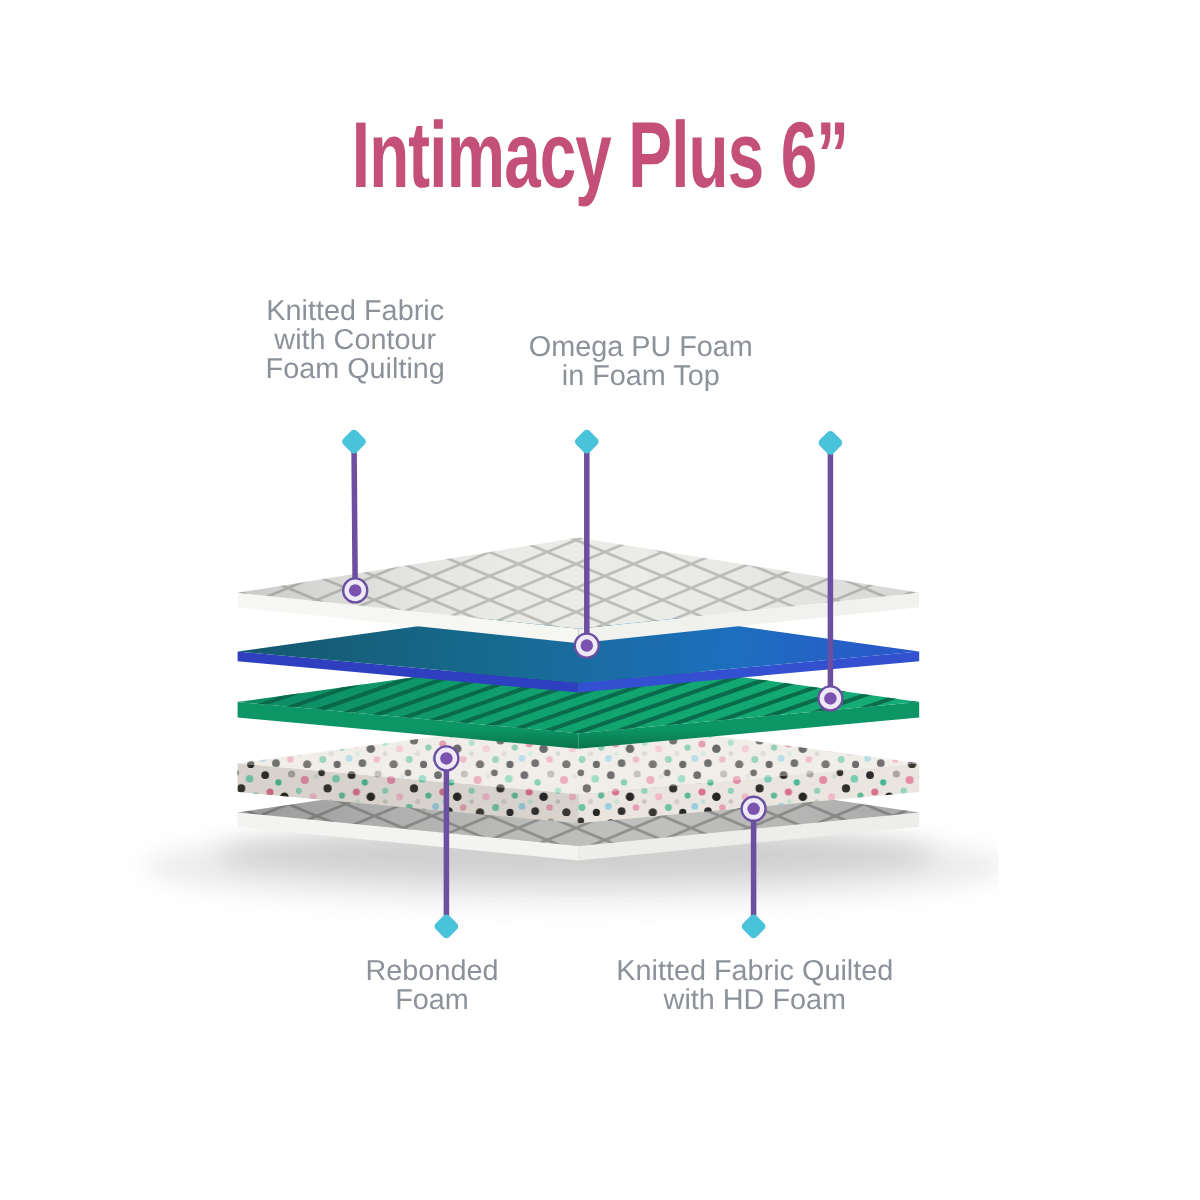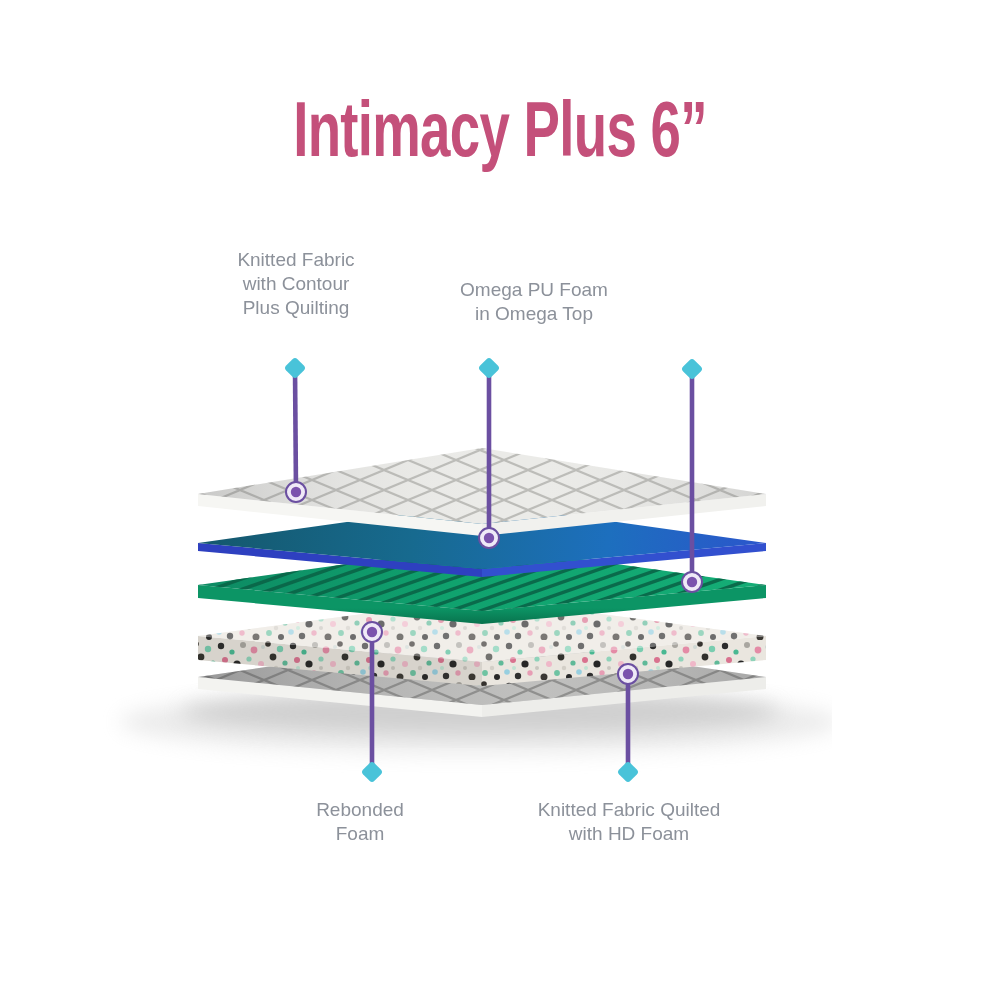--- a/index.html
+++ b/index.html
@@ -2,21 +2,21 @@
 <html><head>
 <meta charset="utf-8">
 <style>
   html,body{margin:0;padding:0;background:#ffffff;}
   .stage{position:relative;width:832px;height:1000px;background:#ffffff;overflow:hidden;
          font-family:"Liberation Sans", sans-serif;}
   .title{position:absolute;top:84px;left:0;width:1000px;margin:0;text-align:center;
          font-size:78px;font-weight:700;color:#c4507a;letter-spacing:-1px;
          transform:scaleX(0.70);transform-origin:50% 50%;white-space:nowrap;}
   .label{position:absolute;transform:translateX(-50%);text-align:center;
-         font-size:19px;line-height:24px;color:#8c919a;}
+         font-size:24px;line-height:24px;color:#8c919a;}
   .label span{display:block;white-space:nowrap;}
   #label-knitted-top{left:296px;top:248px;}
   #label-omega{left:490px;top:278px;margin-left:44px;}
   #label-hr{left:694px;top:285px;}
   #label-rebonded{left:360px;top:798px;}
   #label-knitted-bottom{left:629px;top:798px;text-align:center;}
   svg.diagram{position:absolute;left:0;top:0;}
 </style>
 </head>
 <body>
@@ -196,25 +196,25 @@
       <rect x="-8" y="-8" width="16" height="16" rx="3.5" transform="translate(489 368) rotate(45)" fill="#49c3d9"></rect>
       <rect x="-8" y="-8" width="16" height="16" rx="3.5" transform="translate(692 369) rotate(45)" fill="#49c3d9"></rect>
       <rect x="-8" y="-8" width="16" height="16" rx="3.5" transform="translate(372 772) rotate(45)" fill="#49c3d9"></rect>
       <rect x="-8" y="-8" width="16" height="16" rx="3.5" transform="translate(628 772) rotate(45)" fill="#49c3d9"></rect>
     </g>
   </svg>
 
   <div class="label" id="label-knitted-top">
     <span>Knitted Fabric</span>
     <span>with Contour</span>
-    <span>Plus Quilting</span>
+    <span>Foam Quilting</span>
   </div>
   <div class="label" id="label-omega">
     <span>Omega PU Foam</span>
-    <span>in Omega Top</span>
+    <span>in Foam Top</span>
   </div>
   <div class="label" id="label-rebonded">
     <span>Rebonded</span>
     <span>Foam</span>
   </div>
   <div class="label" id="label-knitted-bottom">
     <span>Knitted Fabric Quilted</span>
     <span>with HD Foam</span>
   </div>
 

